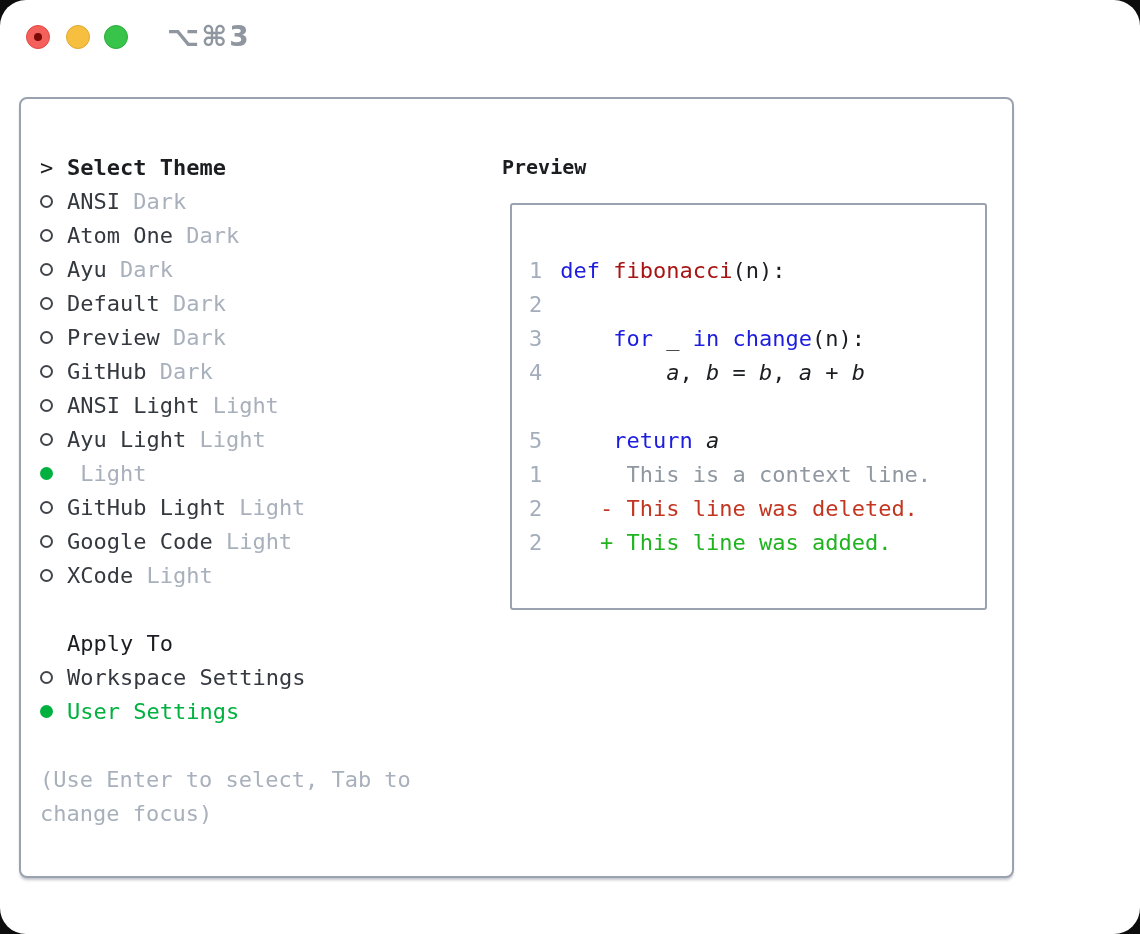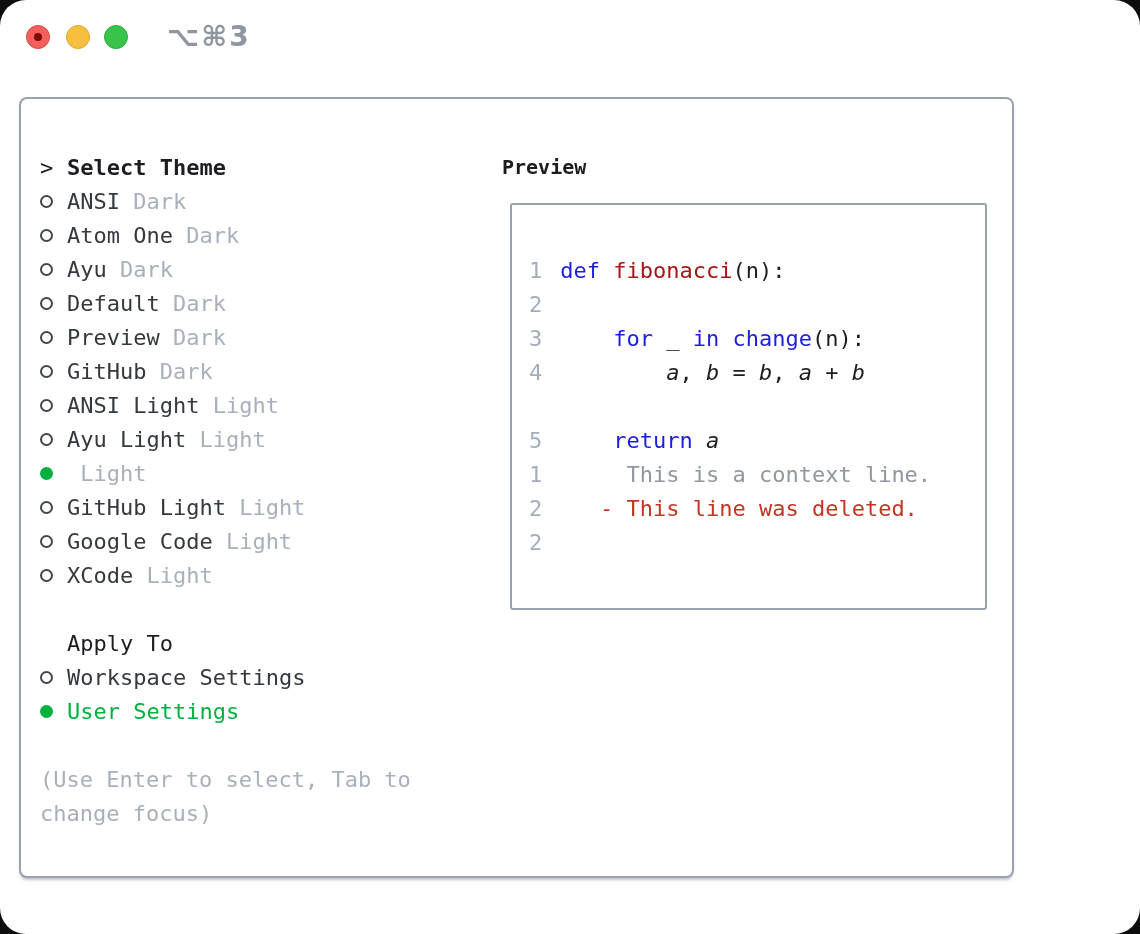--- a/index.html
+++ b/index.html
@@ -221,18 +221,19 @@
     <span class="code"><span class="seg ctx">     This is a context line.</span></span>
   </div>
 
   <div class="code-line">
     <span class="ln">2</span>
     <span class="code"><span class="seg del">   - This line was deleted.</span></span>
   </div>
 
   <div class="code-line">
     <span class="ln">2</span>
+    <span class="code"><span class="seg add">   + This line was added.</span></span>
   </div>
 </div>
     </div>
 
   </div>
 </div>
 
 </body></html>

